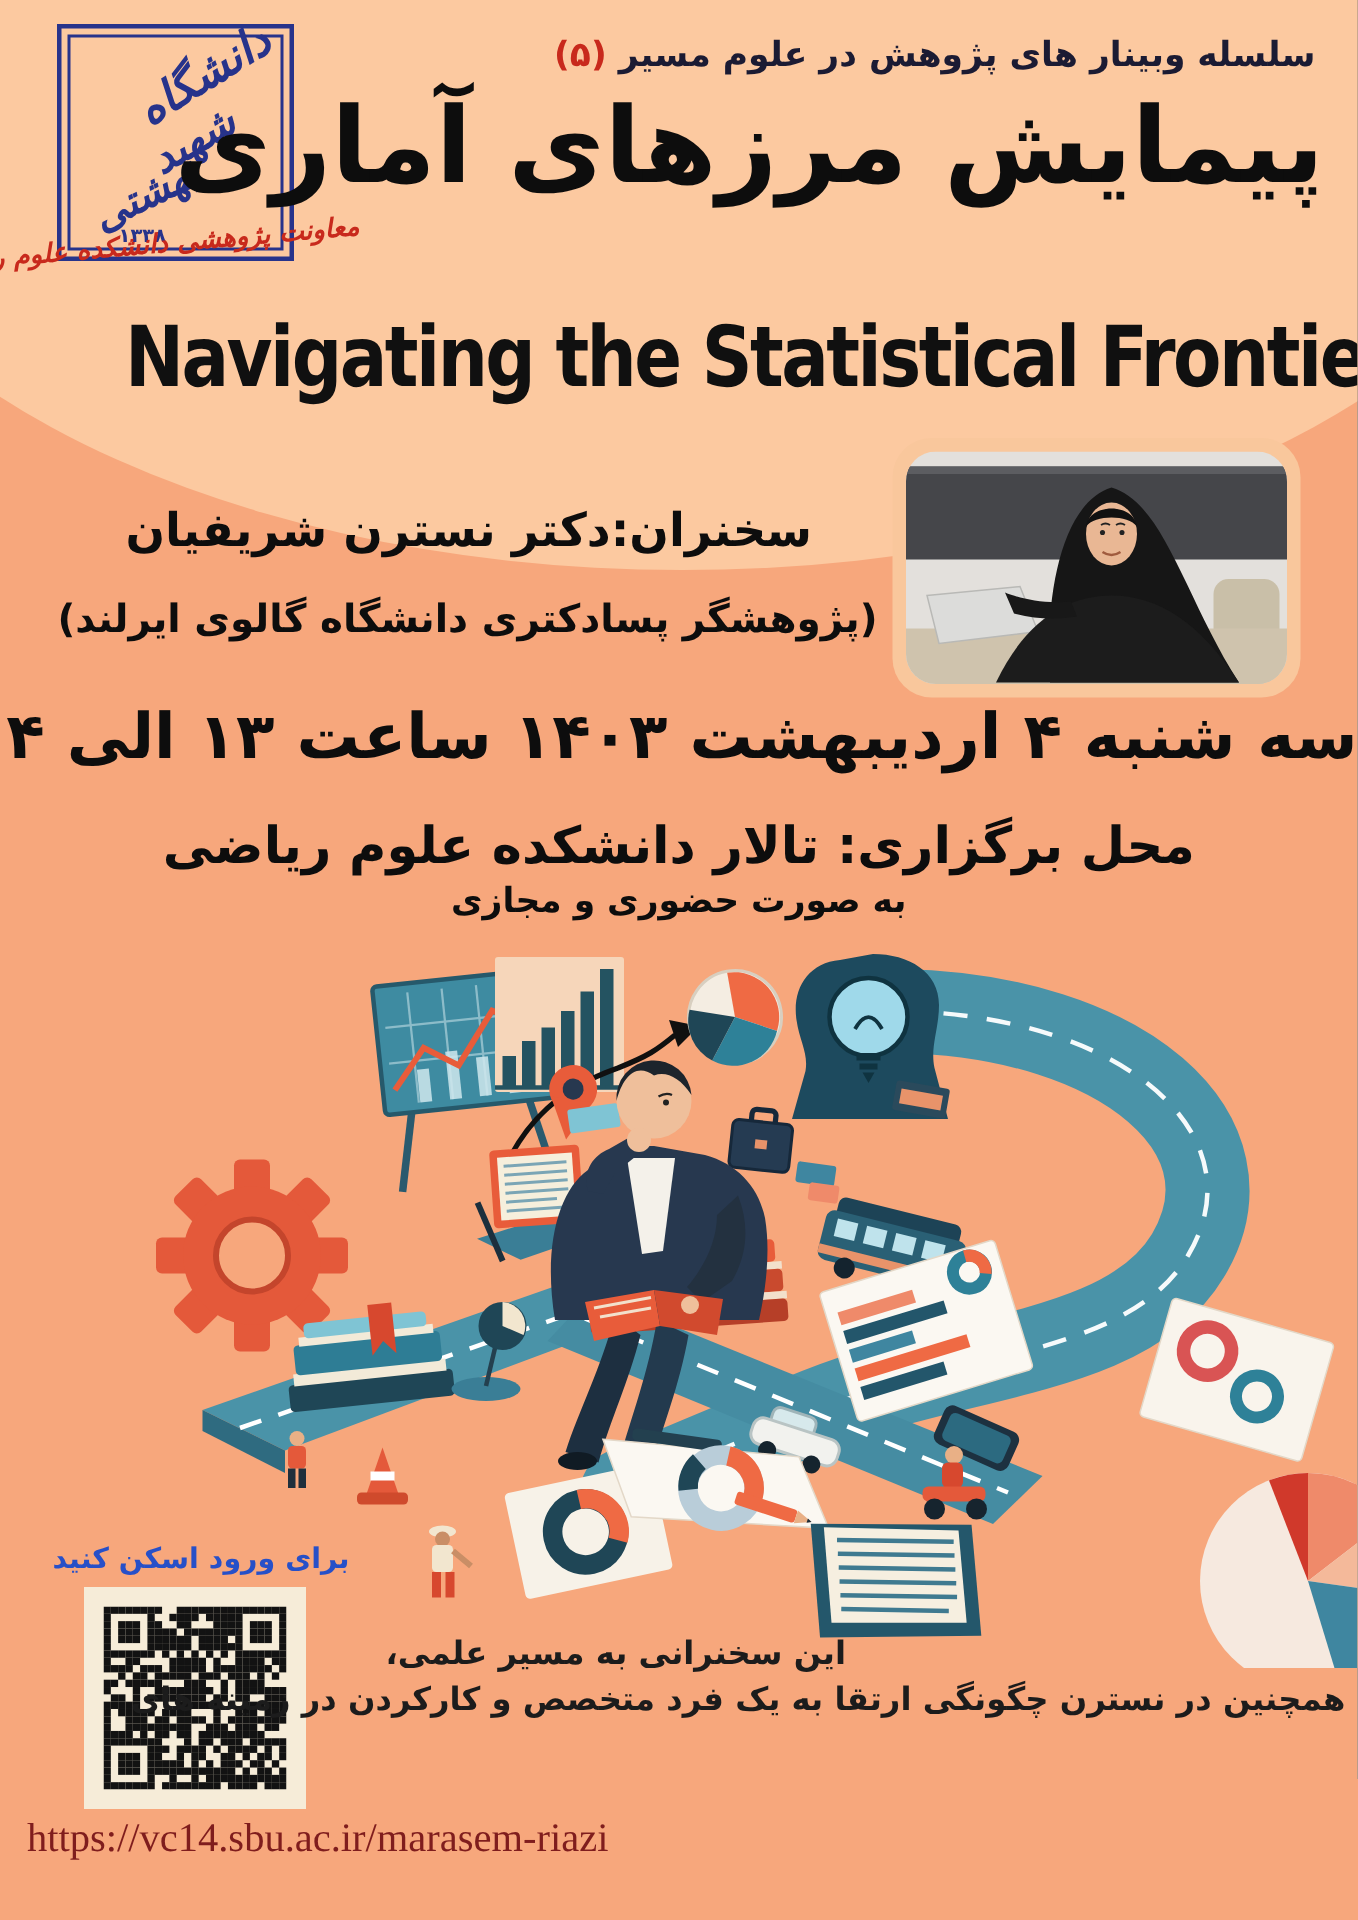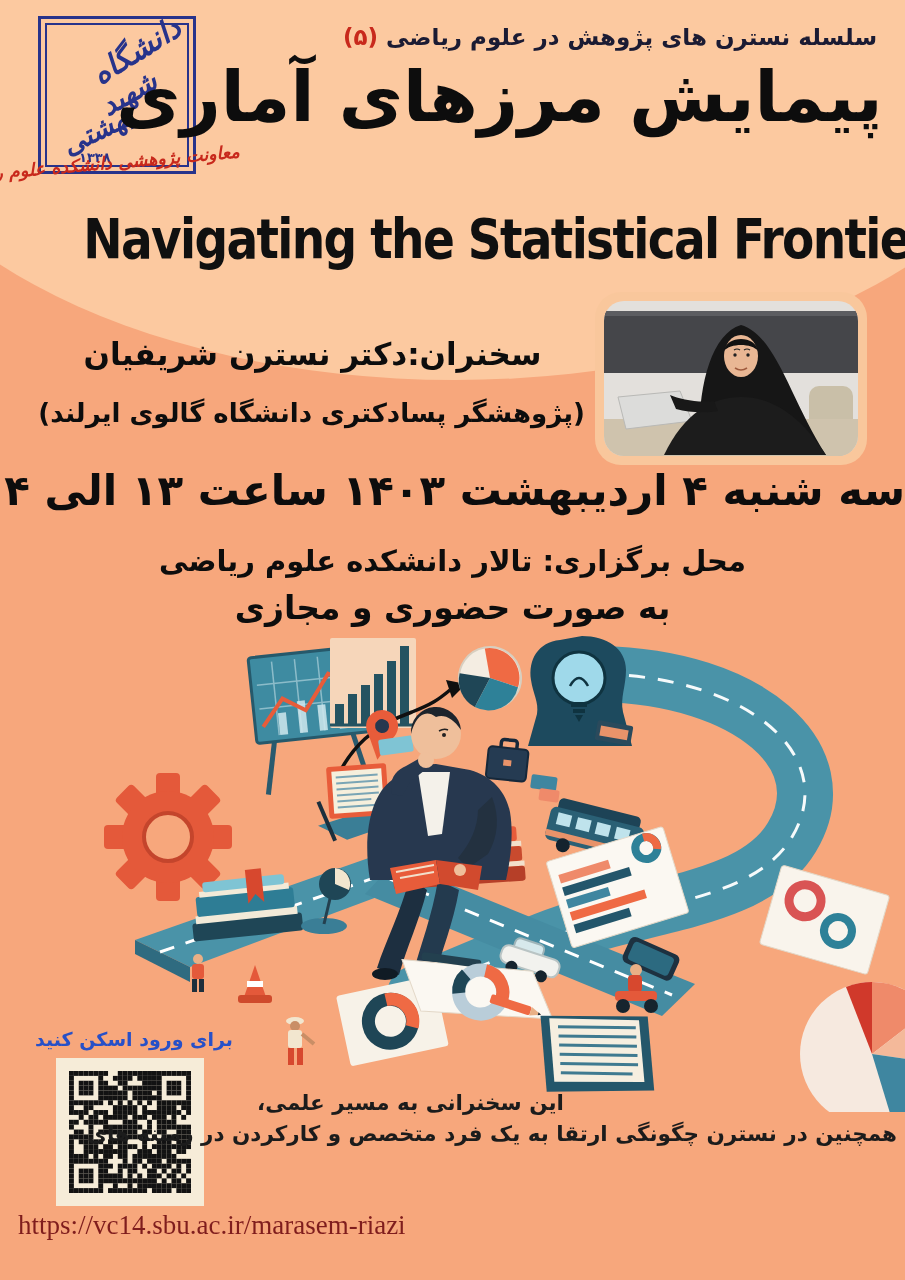--- a/index.html
+++ b/index.html
@@ -55,25 +55,25 @@
     position:absolute;left:40px;top:336px;width:545px;text-align:center;direction:rtl;color:#0d0d0d;
   }
   .speaker-line1{font-size:31px;font-weight:bold;white-space:nowrap;}
   .speaker-line2{font-size:26px;font-weight:bold;white-space:nowrap;margin-top:26px;}
   .date-line{
     position:absolute;left:0;right:0;top:466px;text-align:center;direction:rtl;
     font-size:42px;font-weight:bold;color:#0d0d0d;white-space:nowrap;
   }
   .venue-line{
     position:absolute;left:0;right:0;top:544px;text-align:center;direction:rtl;
-    font-size:29px;font-weight:bold;color:#0d0d0d;white-space:nowrap;
+    font-size:34px;font-weight:bold;color:#0d0d0d;white-space:nowrap;
   }
   .mode-line{
     position:absolute;left:0;right:0;top:588px;text-align:center;direction:rtl;
-    font-size:33px;font-weight:bold;color:#0d0d0d;white-space:nowrap;
+    font-size:23px;font-weight:bold;color:#0d0d0d;white-space:nowrap;
   }
   
   .qr-label{
     position:absolute;left:28px;top:1028px;width:205px;text-align:right;
     color:#2750c8;font-size:19px;font-weight:bold;direction:rtl;white-space:nowrap;
   }
   .qr-plate{
     position:absolute;left:56px;top:1058px;width:148px;height:148px;
     background:#f6ecd8;display:flex;align-items:center;justify-content:center;
   }
@@ -97,21 +97,21 @@
   <div class="logo-box">
     <div class="inner"></div>
     <span class="logo-word logo-w1">دانشگاه</span>
     <span class="logo-word logo-w2">شهید</span>
     <span class="logo-word logo-w3">بهشتی</span>
     <span class="logo-year">۱۳۳۸</span>
   </div>
   <div class="logo-caption">معاونت پژوهشی دانشکده علوم ریاضی</div>
 
   <div class="series-label">
-    <span>سلسله نسترن های پژوهش در علوم ریاضی</span>
+    <span>سلسله وبینار های پژوهش در علوم مسیر</span>
     <span class="num">(۵)</span>
   </div>
 
   <div class="title-fa">پیمایش مرزهای آماری</div>
   <div class="title-en"><span>Navigating the Statistical Frontiers</span></div>
 
   <div class="photo-frame">
     <svg width="254" height="155" viewBox="0 0 254 155">
       <rect x="0" y="0" width="254" height="155" fill="#e3e0dc"></rect>
       <rect x="0" y="10" width="254" height="62" fill="#45464a"></rect>

